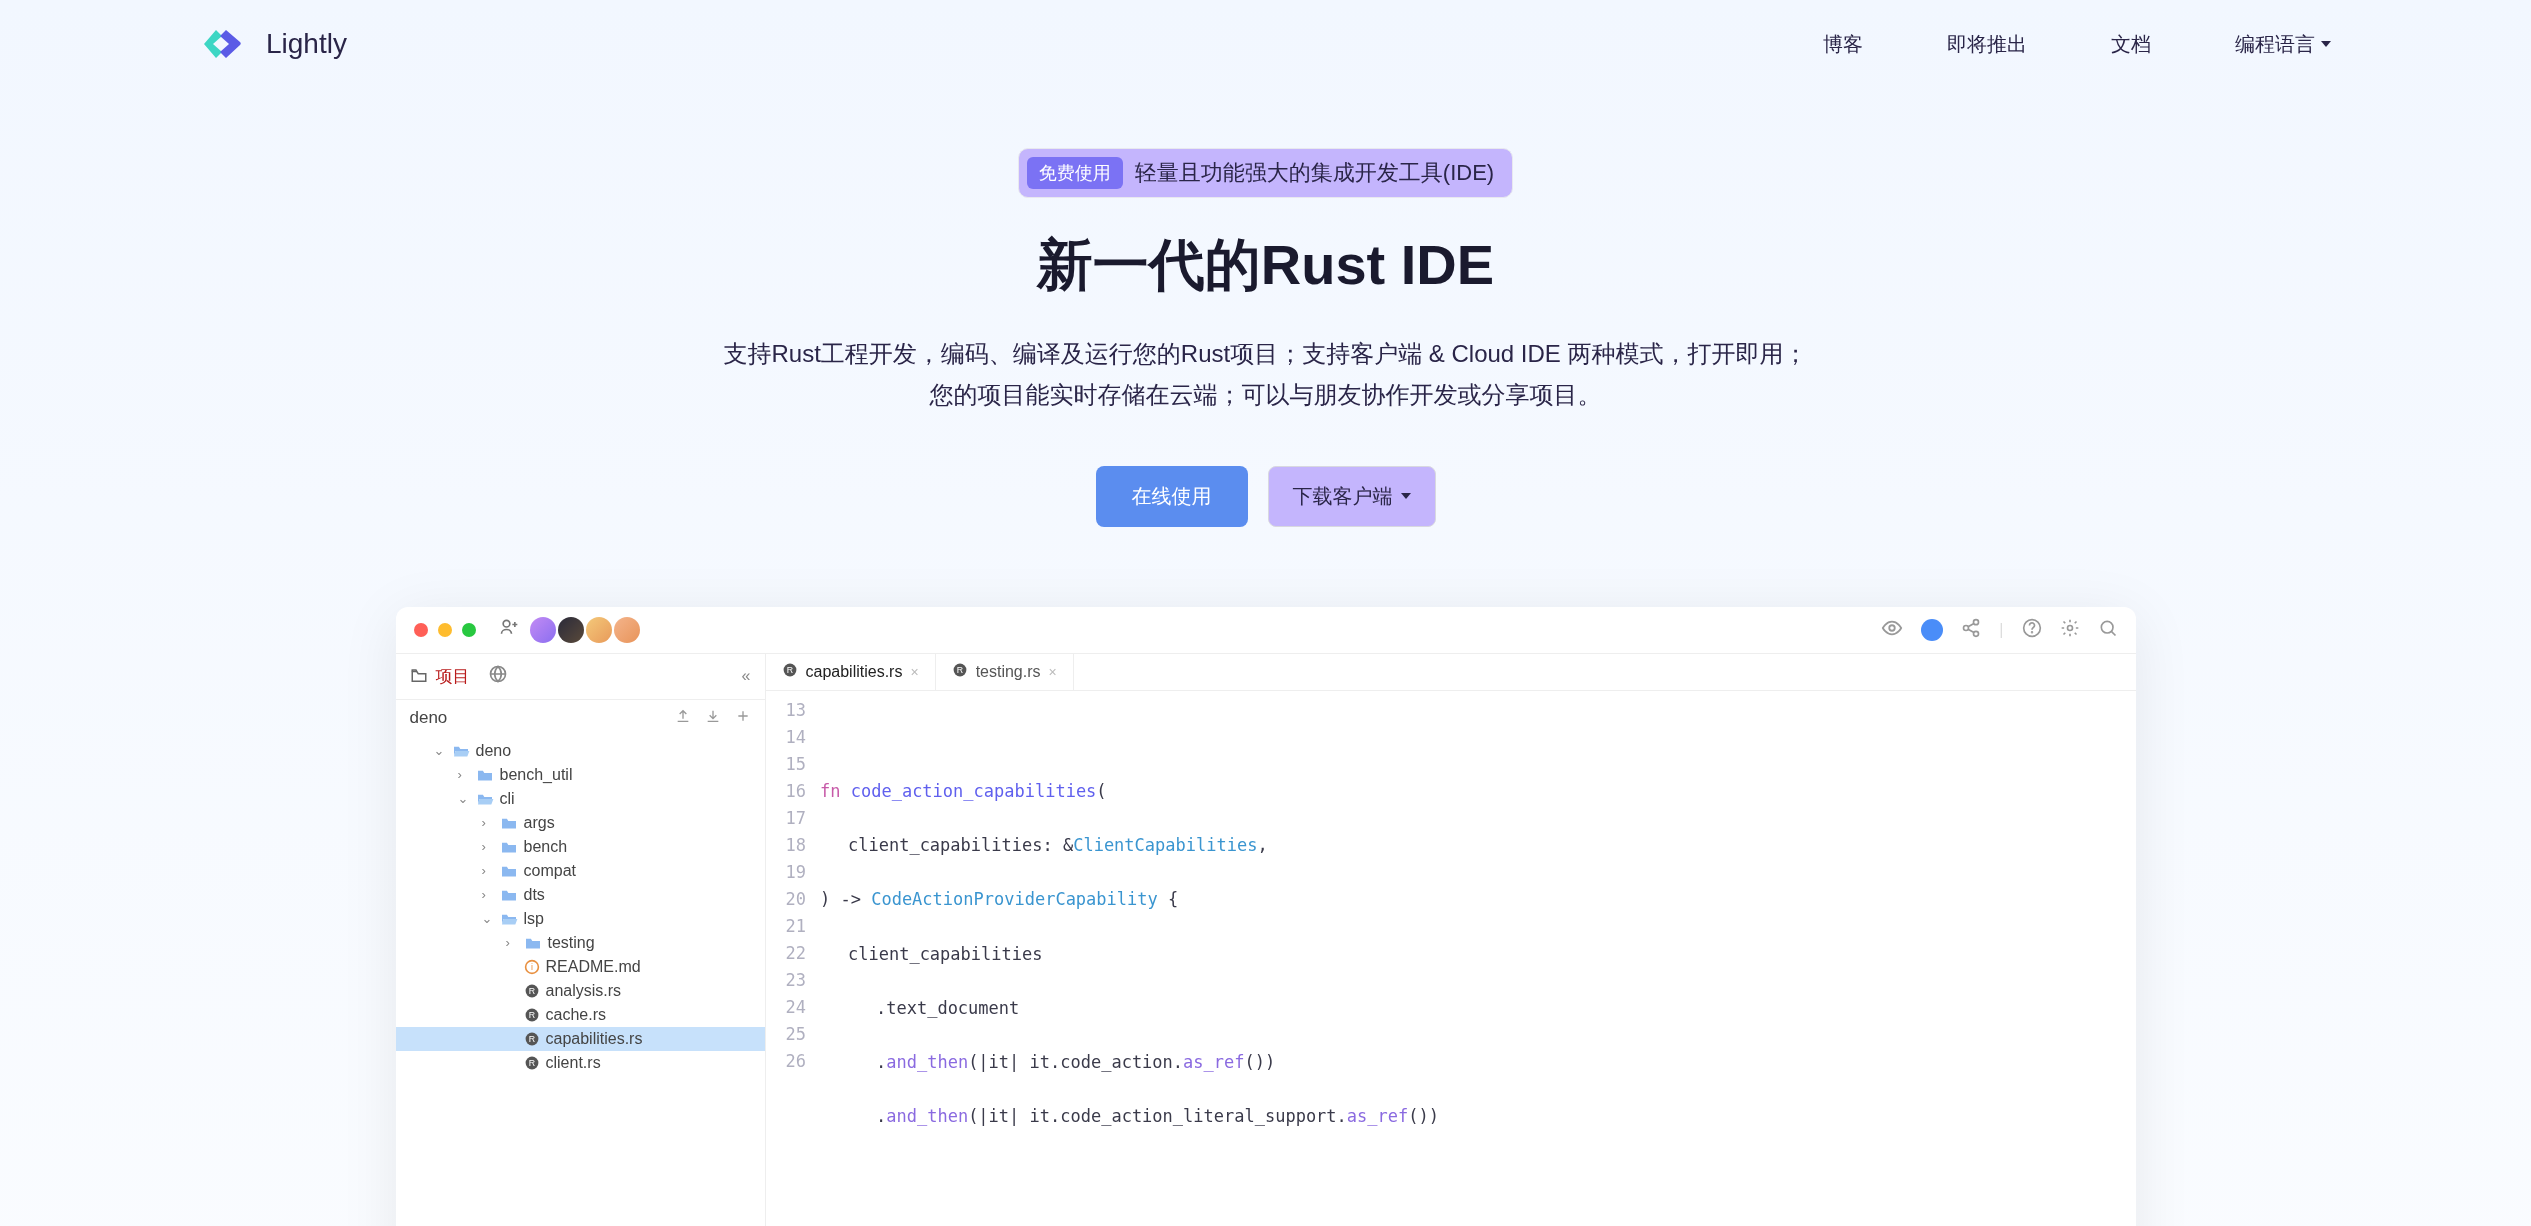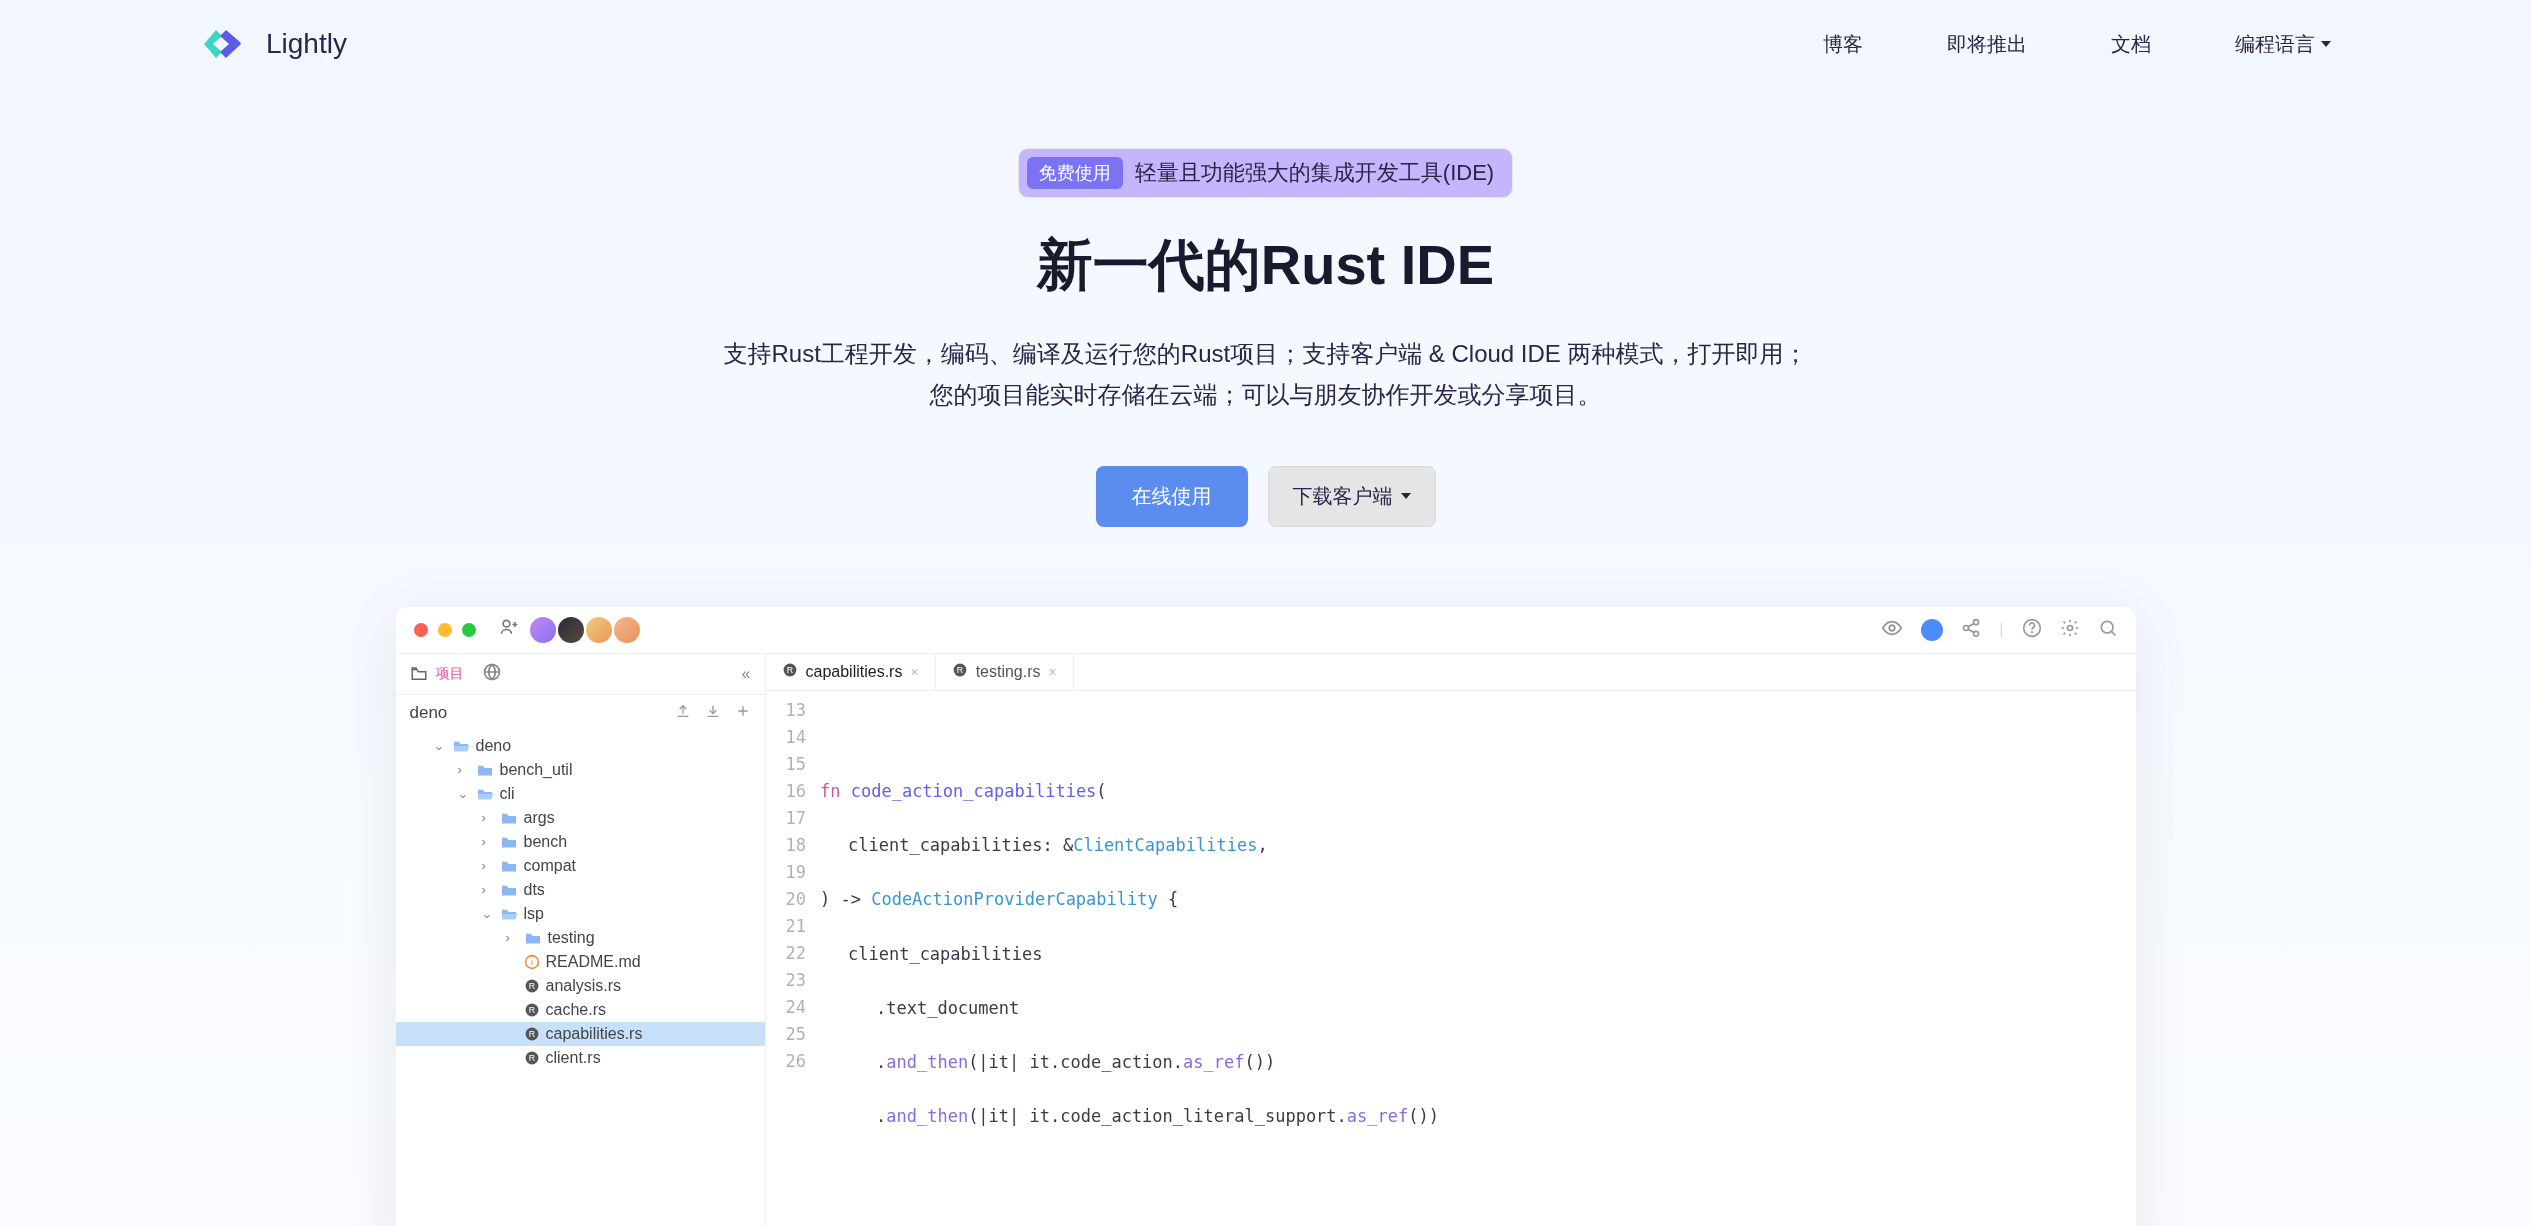--- a/index.html
+++ b/index.html
@@ -101,21 +101,21 @@
     .btn-primary {
       background: #5b8def;
       color: #fff;
       border: none;
       padding: 16px 36px;
       font-size: 20px;
       border-radius: 8px;
       cursor: pointer;
     }
     .btn-secondary {
-      background: #e5e5e5;
+      background: #c4b5fd;
       color: #2a2548;
       border: 1px solid #d8d8e0;
       padding: 16px 24px;
       font-size: 20px;
       border-radius: 8px;
       cursor: pointer;
       display: flex;
       align-items: center;
       gap: 8px;
     }
@@ -183,22 +183,22 @@
       display: flex;
       align-items: center;
       justify-content: space-between;
       padding: 8px 14px;
       border-bottom: 1px solid #eee;
     }
     .sidebar-hdr-left {
       display: flex;
       align-items: center;
       gap: 18px;
-      color: #ec4899;
-      font-size: 14px;
+      color: #b91c1c;
+      font-size: 17px;
     }
     .sidebar-tab {
       display: flex; align-items: center; gap: 8px;
       padding: 3px 0;
     }
     .collapse-ic { color: #888; }
     .proj-row {
       display: flex;
       justify-content: space-between;
       align-items: center;

